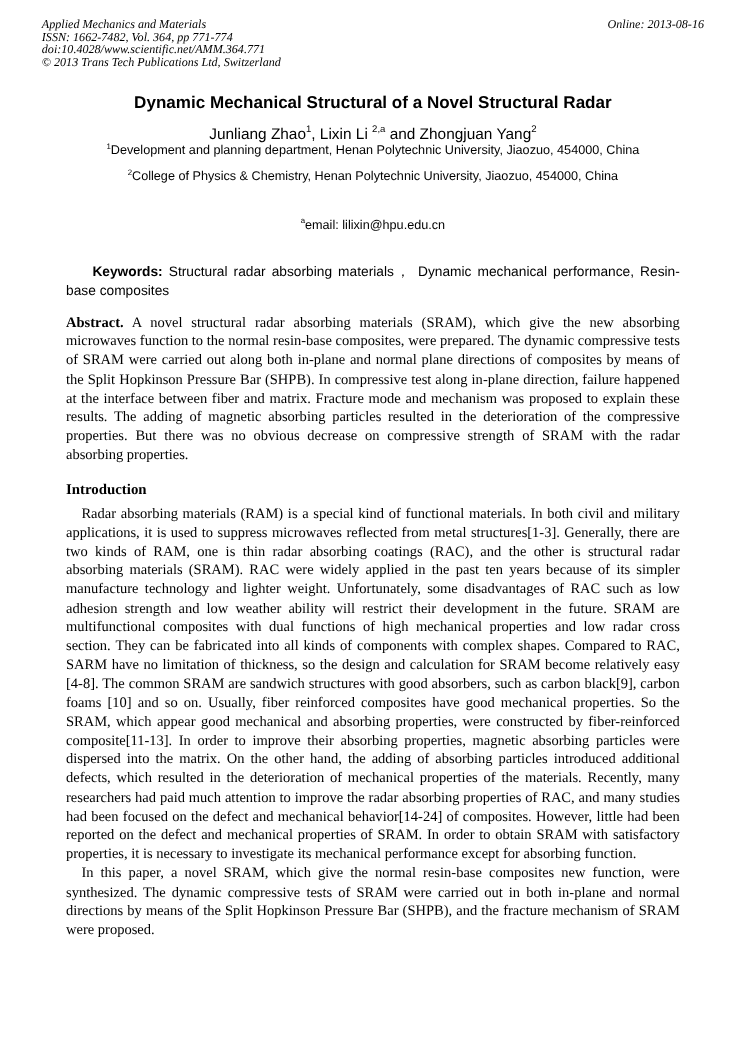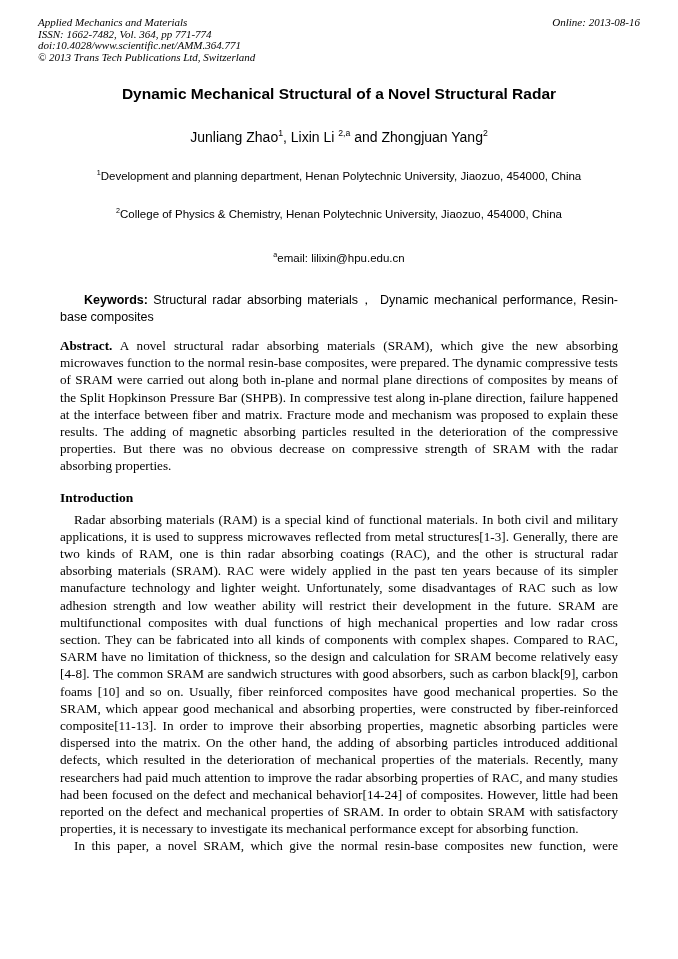--- a/index.html
+++ b/index.html
@@ -35,35 +35,35 @@
     font-size: 15.5px;
     line-height: 19px;
     text-align: center;
     margin: 21px 0 0 0;
   }
   .authors {
     font-family: "Liberation Sans", sans-serif;
     font-size: 14px;
     line-height: 18px;
     text-align: center;
-    margin-top: 25px;
+    margin-top: 9px;
   }
   .authors sup, .affil sup {
     font-size: 62%;
     vertical-align: super;
     line-height: 0;
   }
   .affil {
     font-family: "Liberation Sans", sans-serif;
     font-size: 11.5px;
     line-height: 14px;
     text-align: center;
   }
-  .affil-1 { margin-top: 23px; }
-  .affil-2 { margin-top: 24px; }
+  .affil-1 { }
+  .affil-2 { margin-top: 10px; }
   .affil-email { margin-top: 30px; }
 
   
   .keywords {
     font-family: "Liberation Sans", sans-serif;
     font-size: 12.5px;
     line-height: 17px;
     text-align: justify;
     margin: 27px 0 0 0;
   }

